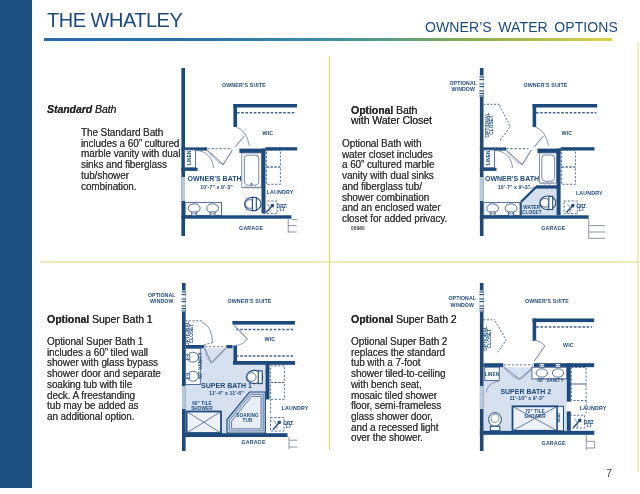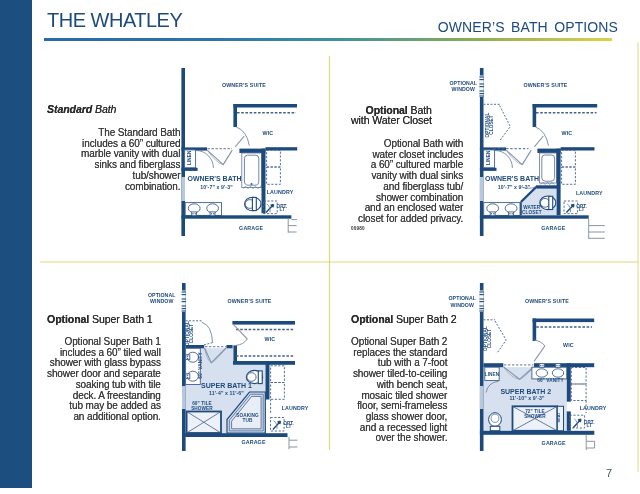--- a/index.html
+++ b/index.html
@@ -1,17 +1,17 @@
 <!DOCTYPE html>
 <html><head>
 <meta charset="utf-8">
 <style>
   html,body{margin:0;padding:0;}
   .page{position:relative;width:640px;height:488px;background:#ffffff;overflow:hidden;
-        font-family:"Liberation Sans",sans-serif;text-align:right;}
+        font-family:"Liberation Sans",sans-serif;}
   .sidebar{position:absolute;left:0;top:0;width:32px;height:494px;background:#1d4e80;}
   .title{position:absolute;left:47px;top:8.5px;font-size:20px;color:#1d4a7c;letter-spacing:-0.5px;}
   .hdrright{position:absolute;right:22px;top:19px;font-size:14px;color:#1d4a7c;letter-spacing:0.1px;word-spacing:2.5px;}
   .rule{position:absolute;left:44px;top:38px;width:568px;height:3px;
         background:linear-gradient(90deg,#2b69a5 0%,#2f74a8 30%,#42909f 52%,#86ad55 75%,#d3cb4d 96%,#ddd04b 100%);}
   .tblock{position:absolute;color:#3d3d3d;font-size:10px;line-height:10.7px;letter-spacing:-0.1px;text-shadow:0 0 0.35px #3d3d3d;}
   .ttl{position:absolute;color:#2b2b2b;font-size:10.6px;line-height:10.4px;letter-spacing:-0.1px;text-shadow:0 0 0.3px #2b2b2b;}
   .ttl b{font-weight:bold;}
   .code{position:absolute;color:#333;font-size:4.6px;font-weight:bold;letter-spacing:0.2px;}
   .pageno{position:absolute;left:606px;top:467px;font-size:11px;color:#445061;}
@@ -24,31 +24,31 @@
   .l45{font-size:5.2px;letter-spacing:0.1px;}
 </style>
 </head>
 <body>
 <div class="page">
 
 <div class="sidebar"></div>
 
 <div class="title">THE WHATLEY</div>
 
-<div class="hdrright">OWNER’S BATH OPTIONS</div>
+<div class="hdrright">OWNER’S WATER OPTIONS</div>
 
 <div class="rule"></div>
 
 <div class="ttl" style="left:47px;top:104px;font-style:italic;"><b>Standard</b> Bath</div>
 
 <div class="tblock" style="left:47px;top:128px;margin-left:34px;">The Standard Bath<br>includes a 60” cultured<br>marble vanity with dual<br>sinks and fiberglass<br>tub/shower<br>combination.</div>
 
 <div class="ttl" style="left:351px;top:105px;"><b>Optional</b> Bath<br>with Water Closet</div>
 
-<div class="tblock" style="left:358px;top:139px;">Optional Bath with<br>water closet includes<br>a 60” cultured marble<br>vanity with dual sinks<br>and fiberglass tub/<br>shower combination<br>and an enclosed water<br>closet for added privacy.</div>
+<div class="tblock" style="left:342px;top:139px;">Optional Bath with<br>water closet includes<br>a 60” cultured marble<br>vanity with dual sinks<br>and fiberglass tub/<br>shower combination<br>and an enclosed water<br>closet for added privacy.</div>
 
 <div class="code" style="left:351px;top:226px;">00980</div>
 
 <div class="ttl" style="left:47px;top:314px;"><b>Optional</b> Super Bath 1</div>
 
 <div class="tblock" style="left:47px;top:337px;">Optional Super Bath 1<br>includes a 60” tiled wall<br>shower with glass bypass<br>shower door and separate<br>soaking tub with tile<br>deck. A freestanding<br>tub may be added as<br>an additional option.</div>
 
 <div class="ttl" style="left:351px;top:314px;"><b>Optional</b> Super Bath 2</div>
 
 <div class="tblock" style="left:351px;top:337px;">Optional Super Bath 2<br>replaces the standard<br>tub with a 7-foot<br>shower tiled-to-ceiling<br>with bench seat,<br>mosaic tiled shower<br>floor, semi-frameless<br>glass shower door,<br>and a recessed light<br>over the shower.</div>

